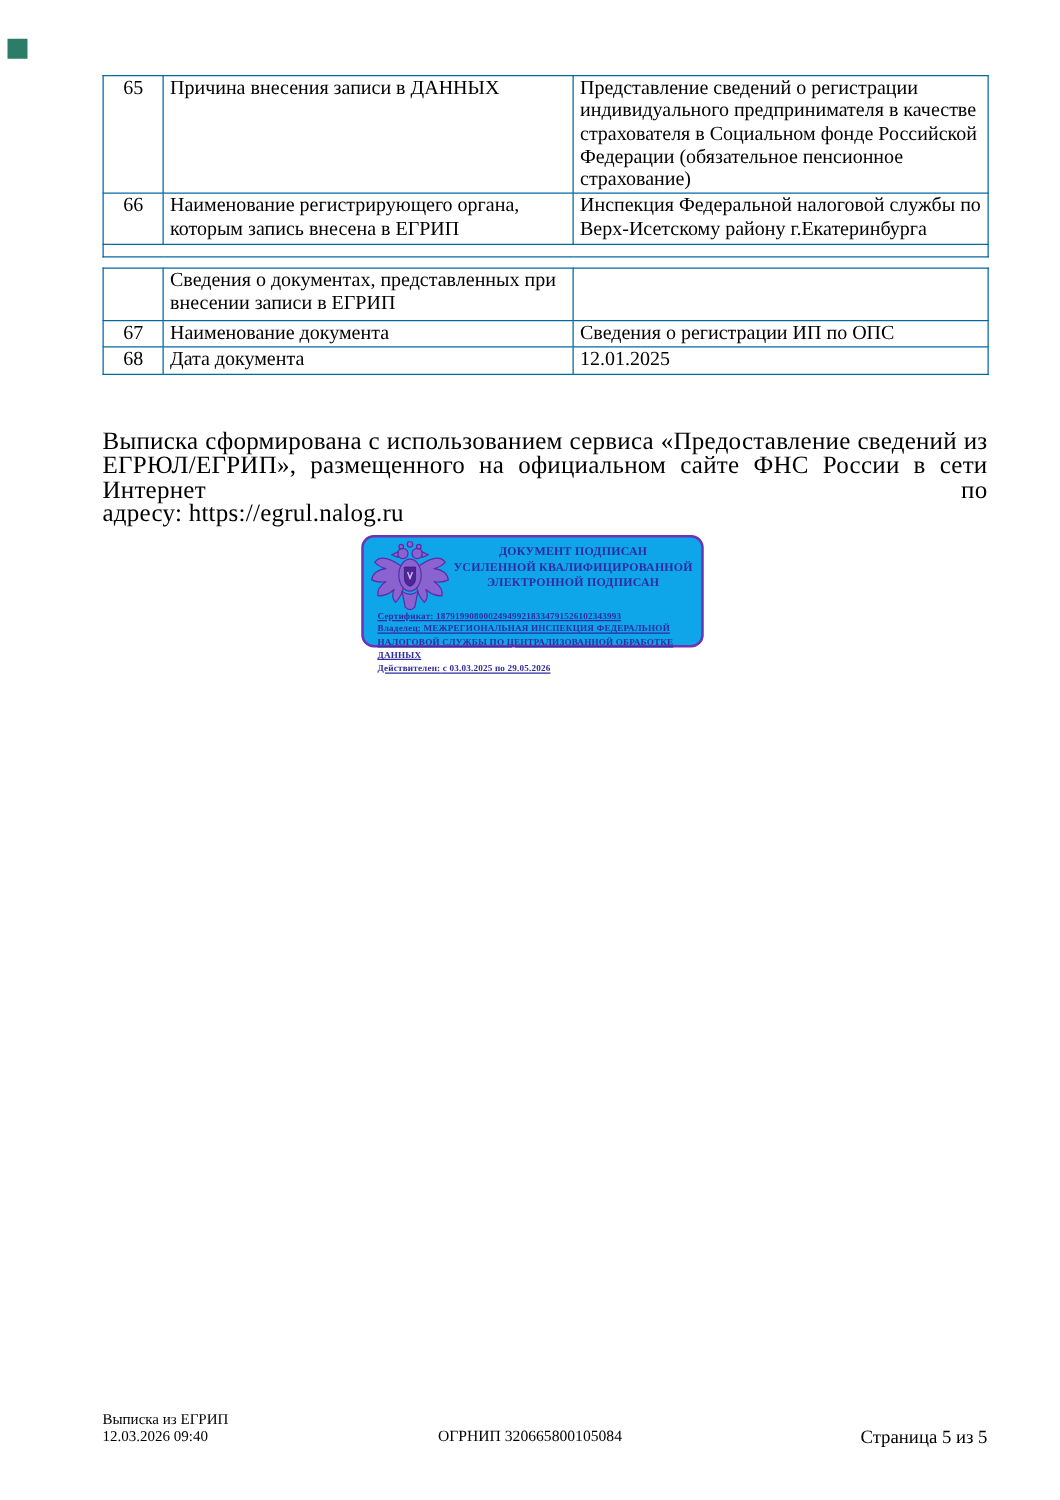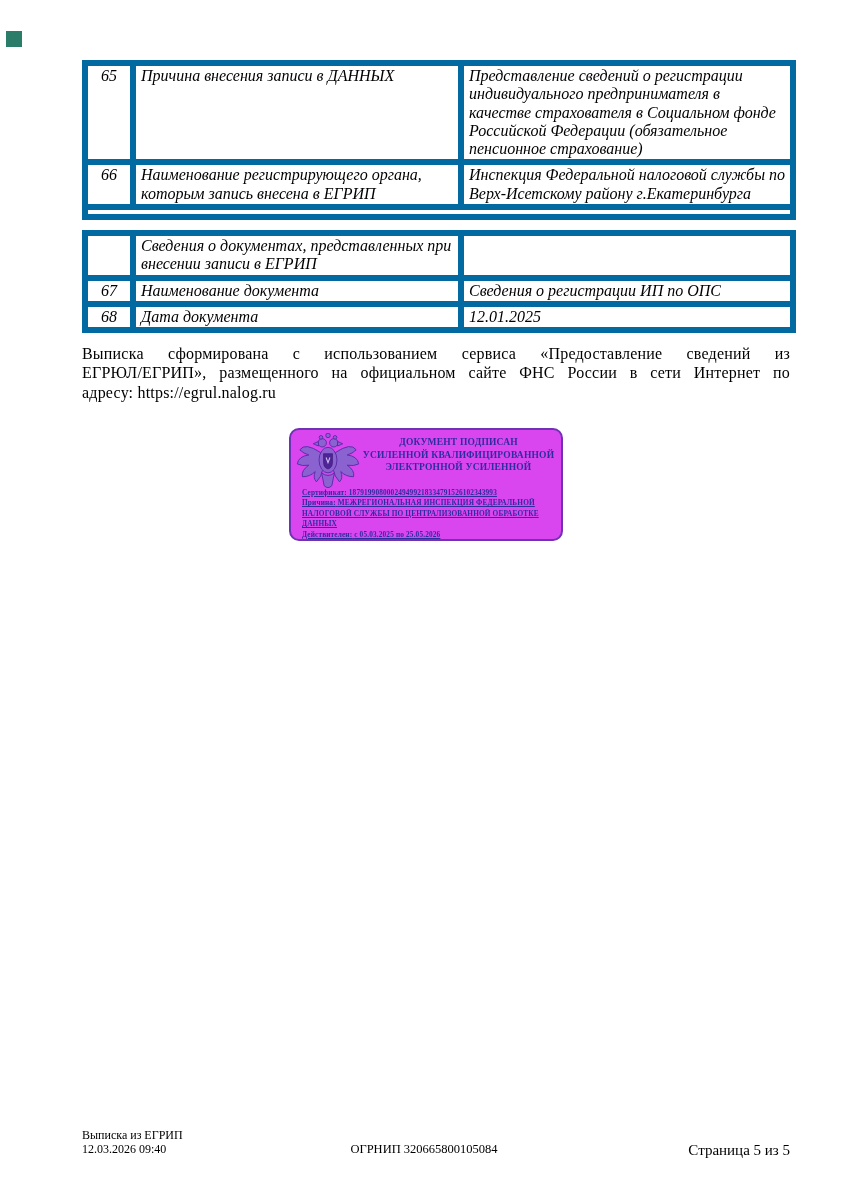--- a/index.html
+++ b/index.html
@@ -24,48 +24,47 @@
   table.registry {
     position: absolute;
     left: 82px;
     width: 708px;
     border-collapse: collapse;
     table-layout: fixed;
     font-size: 16px;
     line-height: 18.3px;
   }
   table.registry td {
-    border: 6px solid #0369a1;
+    border: 1px solid #0369a1;
     vertical-align: top;
     padding: 1px 4px 1px 5px;
     overflow: hidden;
-    font-style: italic;
   }
   table.registry td.num { text-align: center; padding: 1px 2px; }
   #table-part1 { top: 60px; }
-  #table-part2 { top: 230px; }
+  #table-part2 { top: 214px; }
   tr.spacer-row td { height: 10px; padding: 0; }
   
   .note {
     position: absolute;
     left: 82px; top: 344px;
     width: 708px;
-    font-size: 16px;
+    font-size: 20px;
     line-height: 19.3px;
     letter-spacing: 0.2px;
   }
   .note .just { text-align: justify; text-align-last: justify; }
   
   .stamp {
     position: absolute;
     left: 289px; top: 428px;
-    width: 274px; height: 113px;
+    width: 274px; height: 90px;
     border: 2px solid #7031b5;
     border-radius: 10px;
-    background: #d946ef;
+    background: #0ea5e9;
     color: #2f2b9e;
     font-weight: bold;
   }
   .stamp-top {
     display: flex;
     align-items: flex-start;
     height: 57px;
   }
   .eagle { margin: 3px 0 0 5px; flex: 0 0 auto; }
   .stamp-title {
@@ -181,27 +180,27 @@
           <circle cx="39" cy="6.5" r="2.8"></circle>
           <circle cx="61" cy="6.5" r="2.8"></circle>
           <circle cx="50" cy="3.5" r="3.5"></circle>
         </g>
         <path d="M43,32 h14 v13 q0,9 -7,11 q-7,-2 -7,-11 z" fill="#4f2496" stroke="#3a1a77" stroke-width="1"></path>
         <path d="M47,38 l3,8 3,-8" stroke="#cdb8ee" stroke-width="1.8" fill="none"></path>
       </svg>
       <div class="stamp-title">
         <div>ДОКУМЕНТ ПОДПИСАН</div>
         <div>УСИЛЕННОЙ КВАЛИФИЦИРОВАННОЙ</div>
-        <div>ЭЛЕКТРОННОЙ УСИЛЕННОЙ</div>
+        <div>ЭЛЕКТРОННОЙ ПОДПИСАН</div>
       </div>
     </div>
     <div class="stamp-body">
       <div class="row"><span>Сертификат:</span>&nbsp;<span>187919908000249499218334791526102343993</span></div>
-      <div class="row"><span>Причина:</span>&nbsp;<span>МЕЖРЕГИОНАЛЬНАЯ ИНСПЕКЦИЯ ФЕДЕРАЛЬНОЙ НАЛОГОВОЙ СЛУЖБЫ ПО ЦЕНТРАЛИЗОВАННОЙ ОБРАБОТКЕ ДАННЫХ</span></div>
-      <div class="row"><span>Действителен:</span>&nbsp;<span>с 05.03.2025 по 25.05.2026</span></div>
+      <div class="row"><span>Владелец:</span>&nbsp;<span>МЕЖРЕГИОНАЛЬНАЯ ИНСПЕКЦИЯ ФЕДЕРАЛЬНОЙ НАЛОГОВОЙ СЛУЖБЫ ПО ЦЕНТРАЛИЗОВАННОЙ ОБРАБОТКЕ ДАННЫХ</span></div>
+      <div class="row"><span>Действителен:</span>&nbsp;<span>с 03.03.2025 по 29.05.2026</span></div>
     </div>
   </div>
 
   <div class="footer-left">
     <div>Выписка из ЕГРИП</div>
     <div>12.03.2026 09:40</div>
   </div>
   <div class="footer-center">ОГРНИП 320665800105084</div>
   <div class="footer-right">Страница 5 из 5</div>
 

